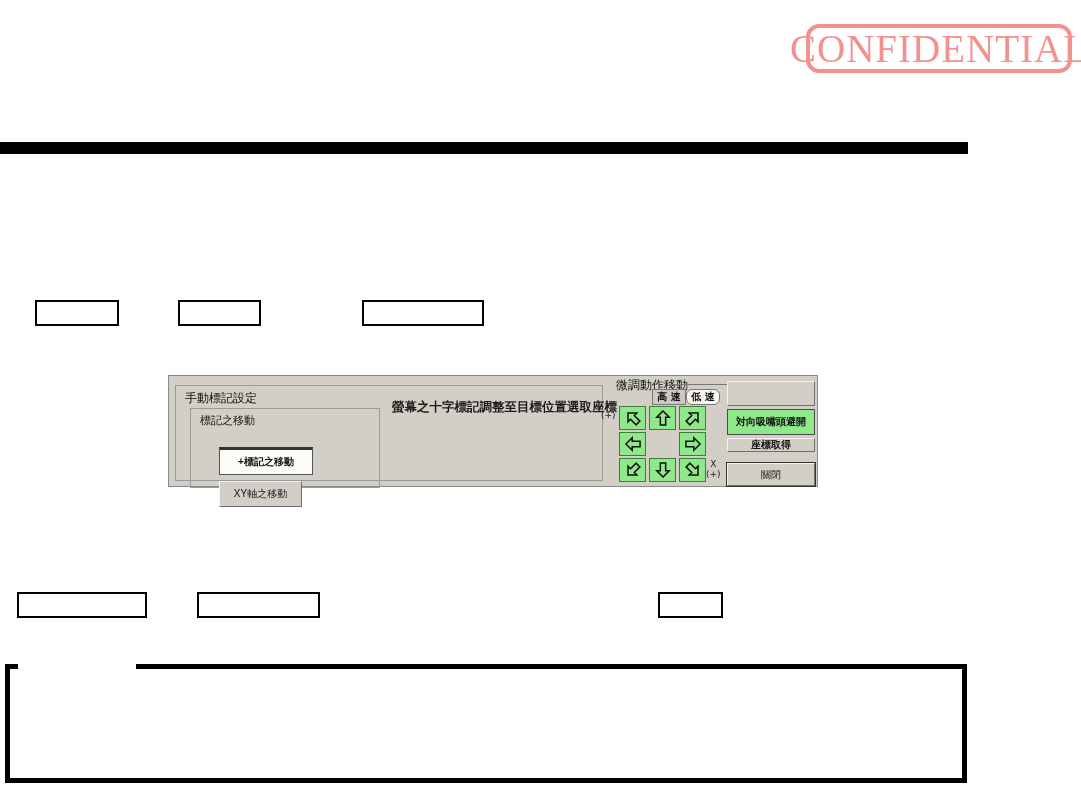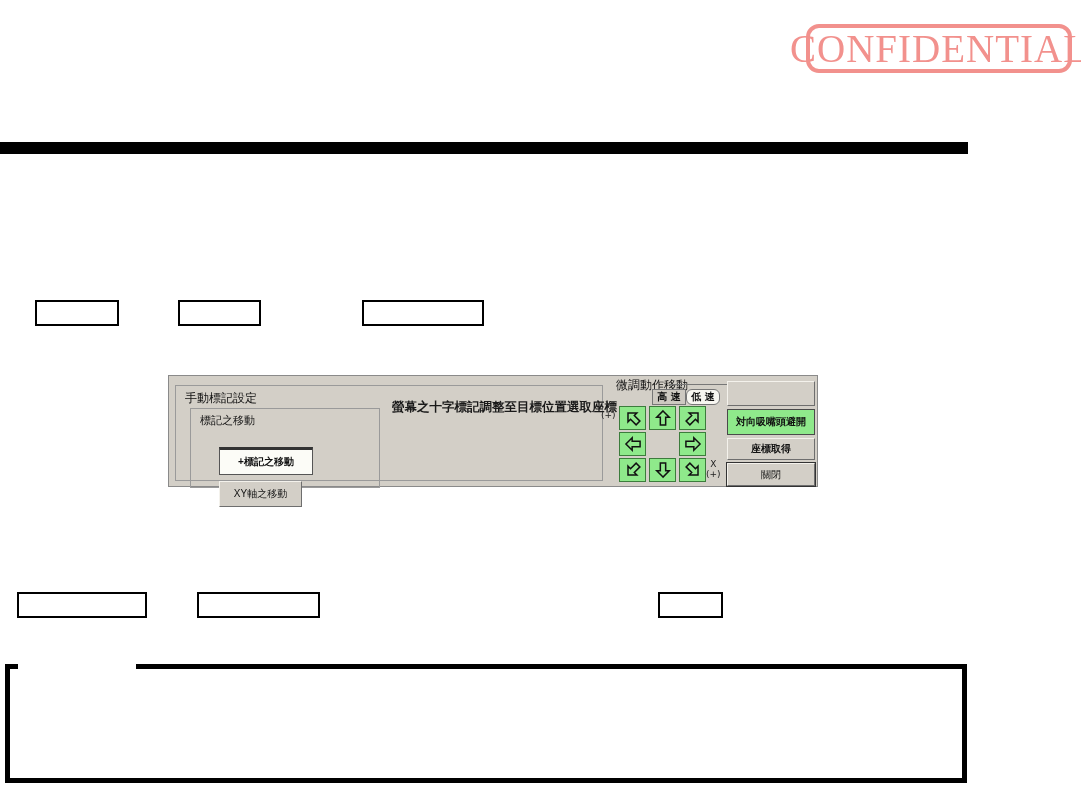--- a/index.html
+++ b/index.html
@@ -83,21 +83,21 @@
     padding:0;
   }
   .jog svg { display:block; }
   .j-ul { left:450px; top:30px; } .j-u { left:480px; top:30px; } .j-ur { left:510px; top:30px; }
   .j-l  { left:450px; top:56px; }                                 .j-r  { left:510px; top:56px; }
   .j-dl { left:450px; top:82px; } .j-d { left:480px; top:82px; } .j-dr { left:510px; top:82px; }
   
   .side { left:558px; width:88px; }
   .side-blank { top:5px;  height:25px; }
   .side-green { top:33px; height:26px; background:#8fe98b; border:1px solid #4a4a4a; font-weight:bold; }
-  .side-coord { top:62px; height:22px; font-weight:bold; }
+  .side-coord { top:62px; height:14px; font-weight:bold; }
   .side-close { top:87px; height:23px; box-shadow:0 0 0 1px #333; }
 </style>
 </head>
 <body>
 
 <div class="page">
 
   <div class="stamp">CONFIDENTIAL</div>
 
   <div class="redact-bar"></div>

